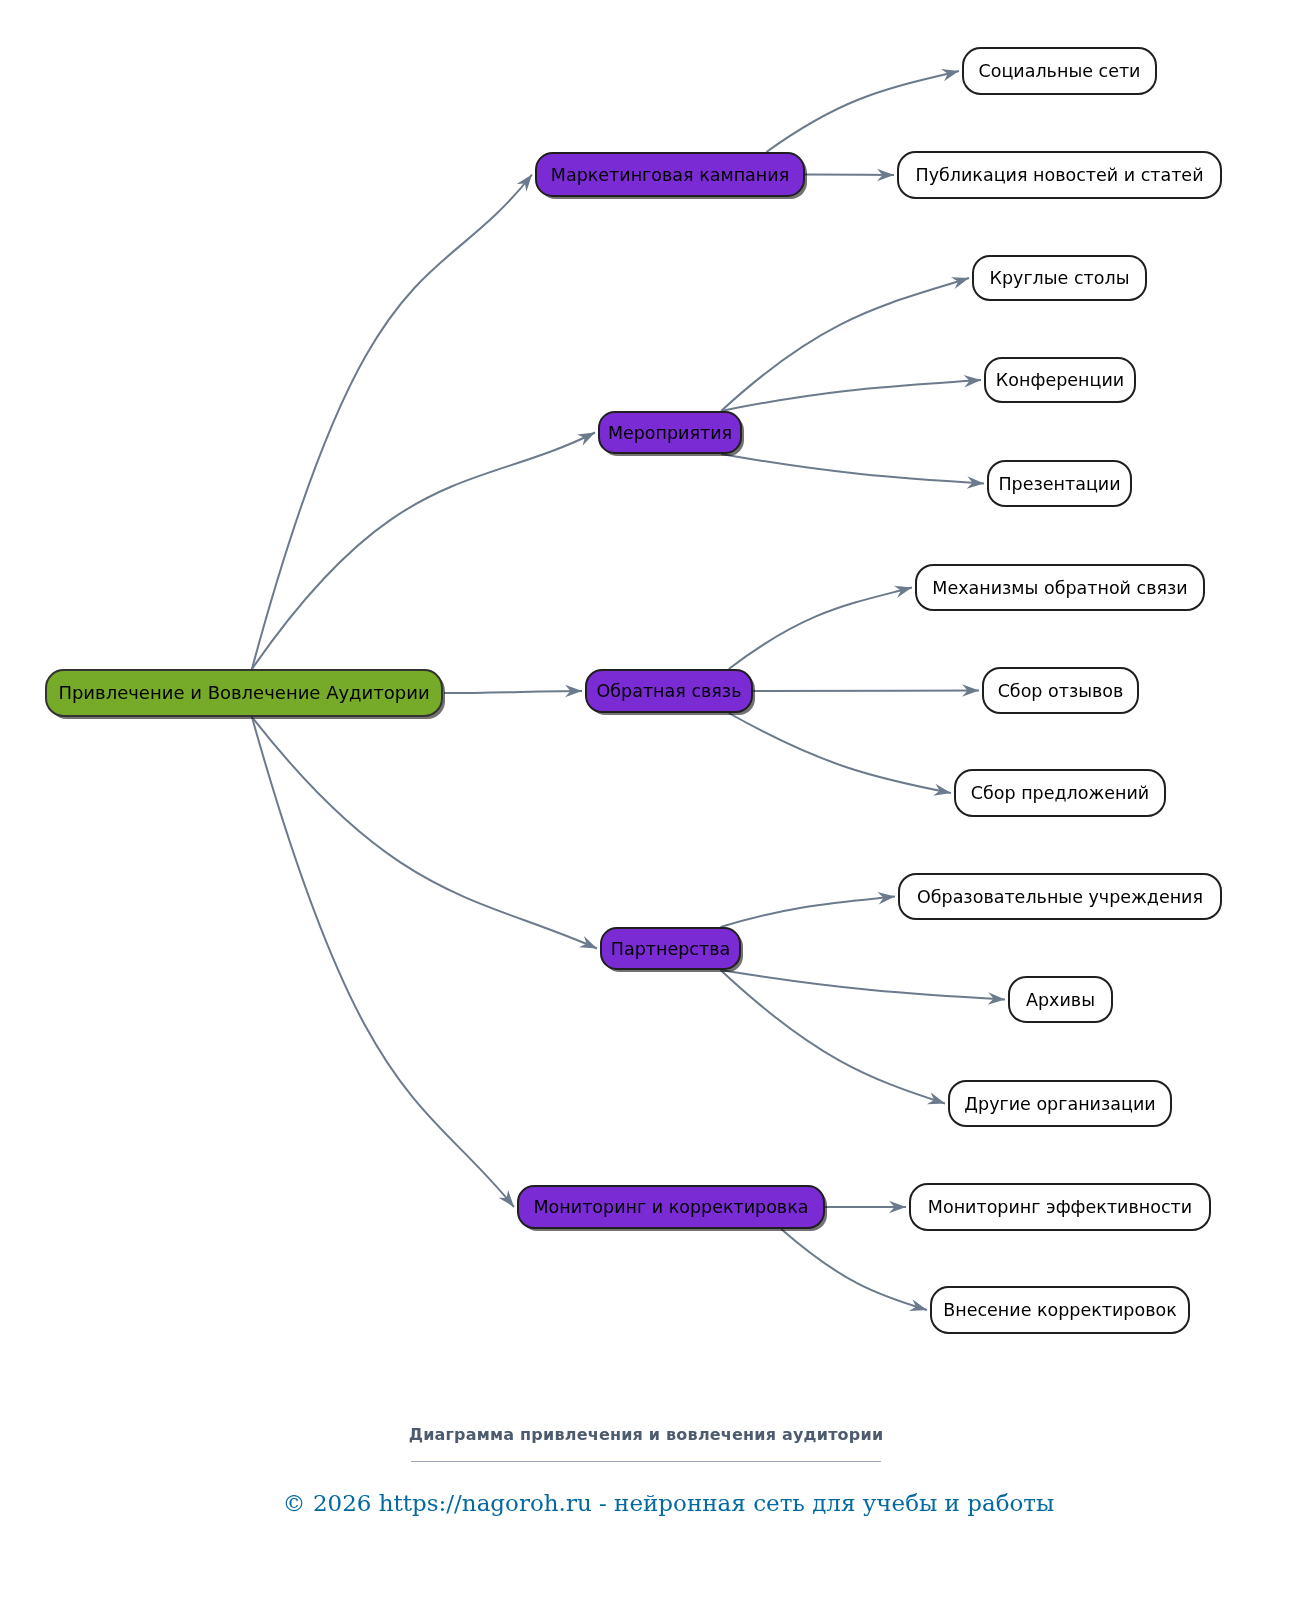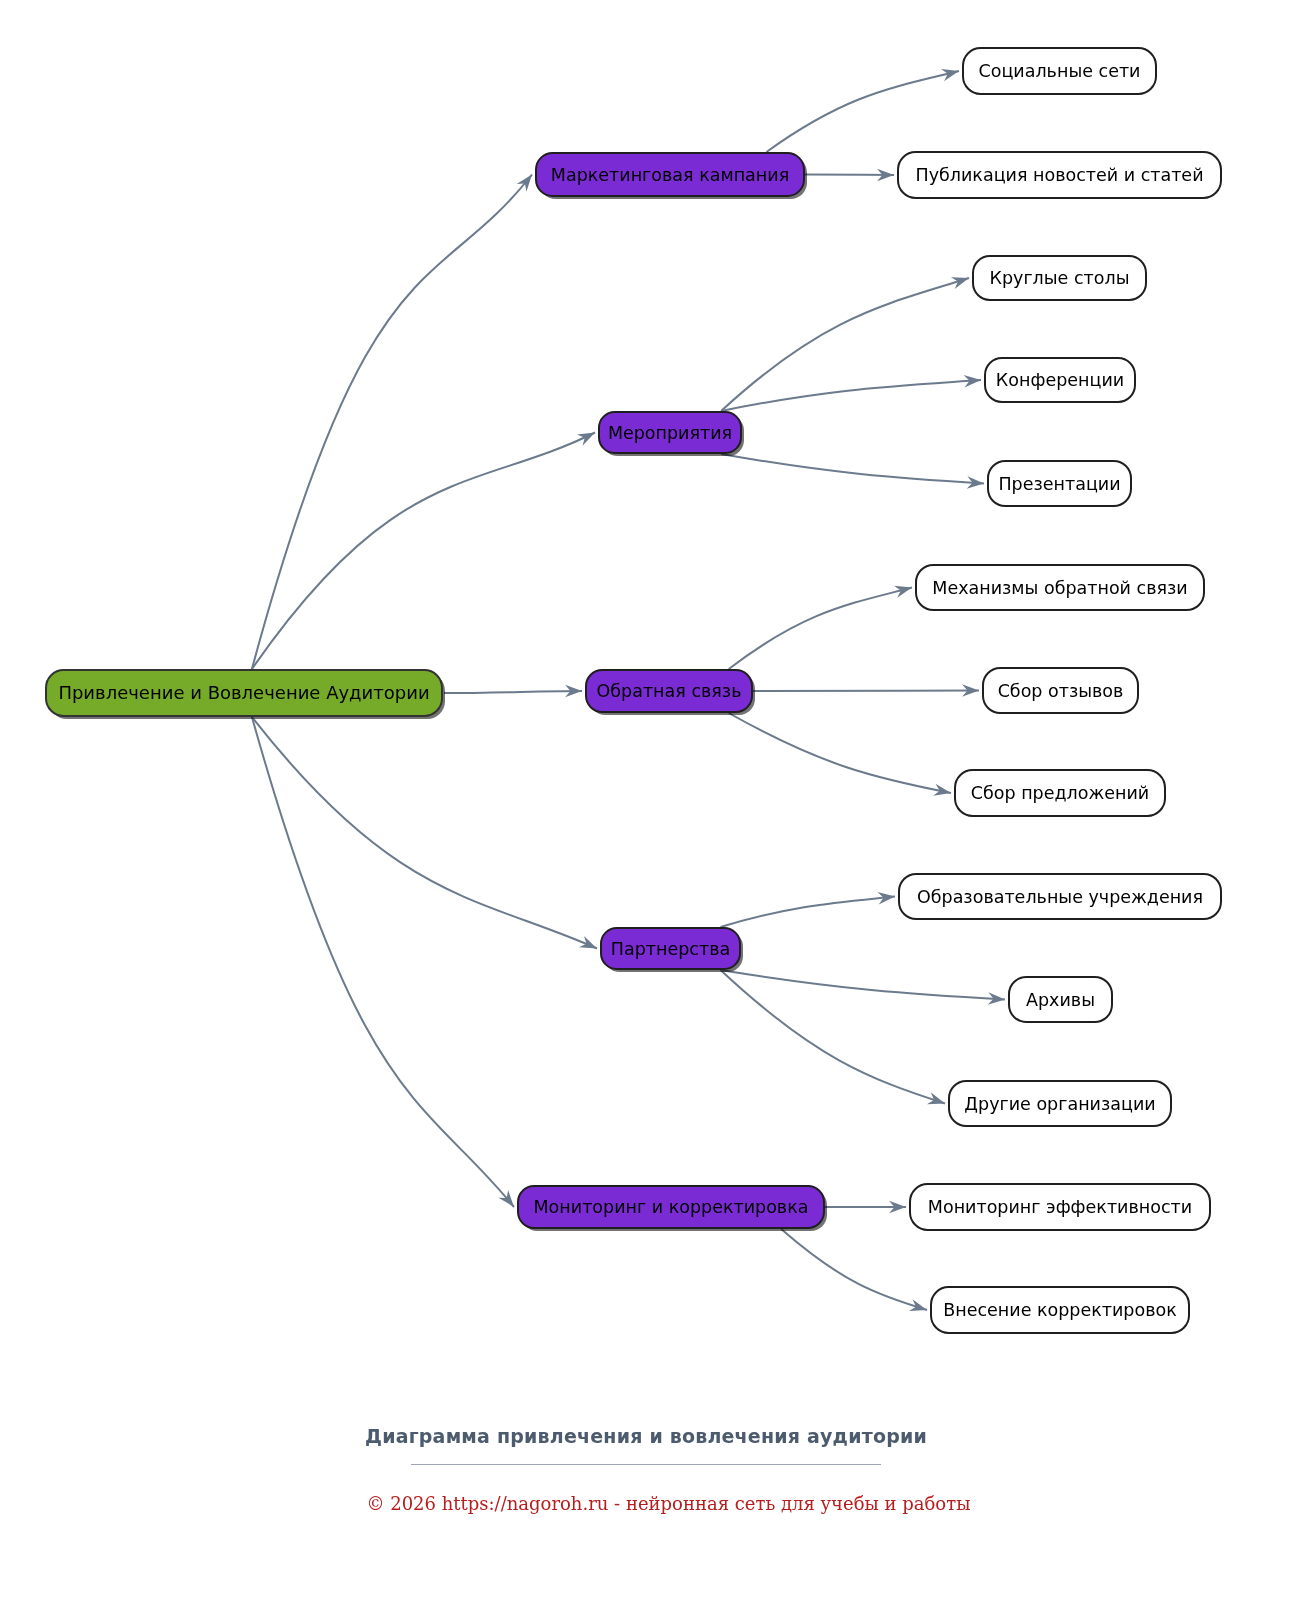--- a/index.html
+++ b/index.html
@@ -70,36 +70,36 @@
   }
   #footer {
     position: absolute;
     left: 0;
     top: 1400px;
     width: 1292px;
     text-align: center;
     font-family: "DejaVu Sans", sans-serif;
   }
   #footer-title {
-    font-size: 19px;
+    font-size: 16px;
     font-weight: bold;
     color: #4d5b6e;
     letter-spacing: 0.2px;
     padding-top: 25px;
   }
   #footer-rule {
     width: 470px;
     height: 1px;
     background: #9aa6b4;
     margin: 17px auto 0 auto;
   }
   #footer-credit {
     margin-top: 28px;
-    font-size: 18px;
-    color: #b91c1c;
+    font-size: 23px;
+    color: #0369a1;
     font-family: "DejaVu Serif", serif;
     margin-left: 45px;
   }
 </style>
 </head>
 <body>
 
 <div id="stage">
 
   <svg id="diagram" viewBox="0 0 1292 1400">

